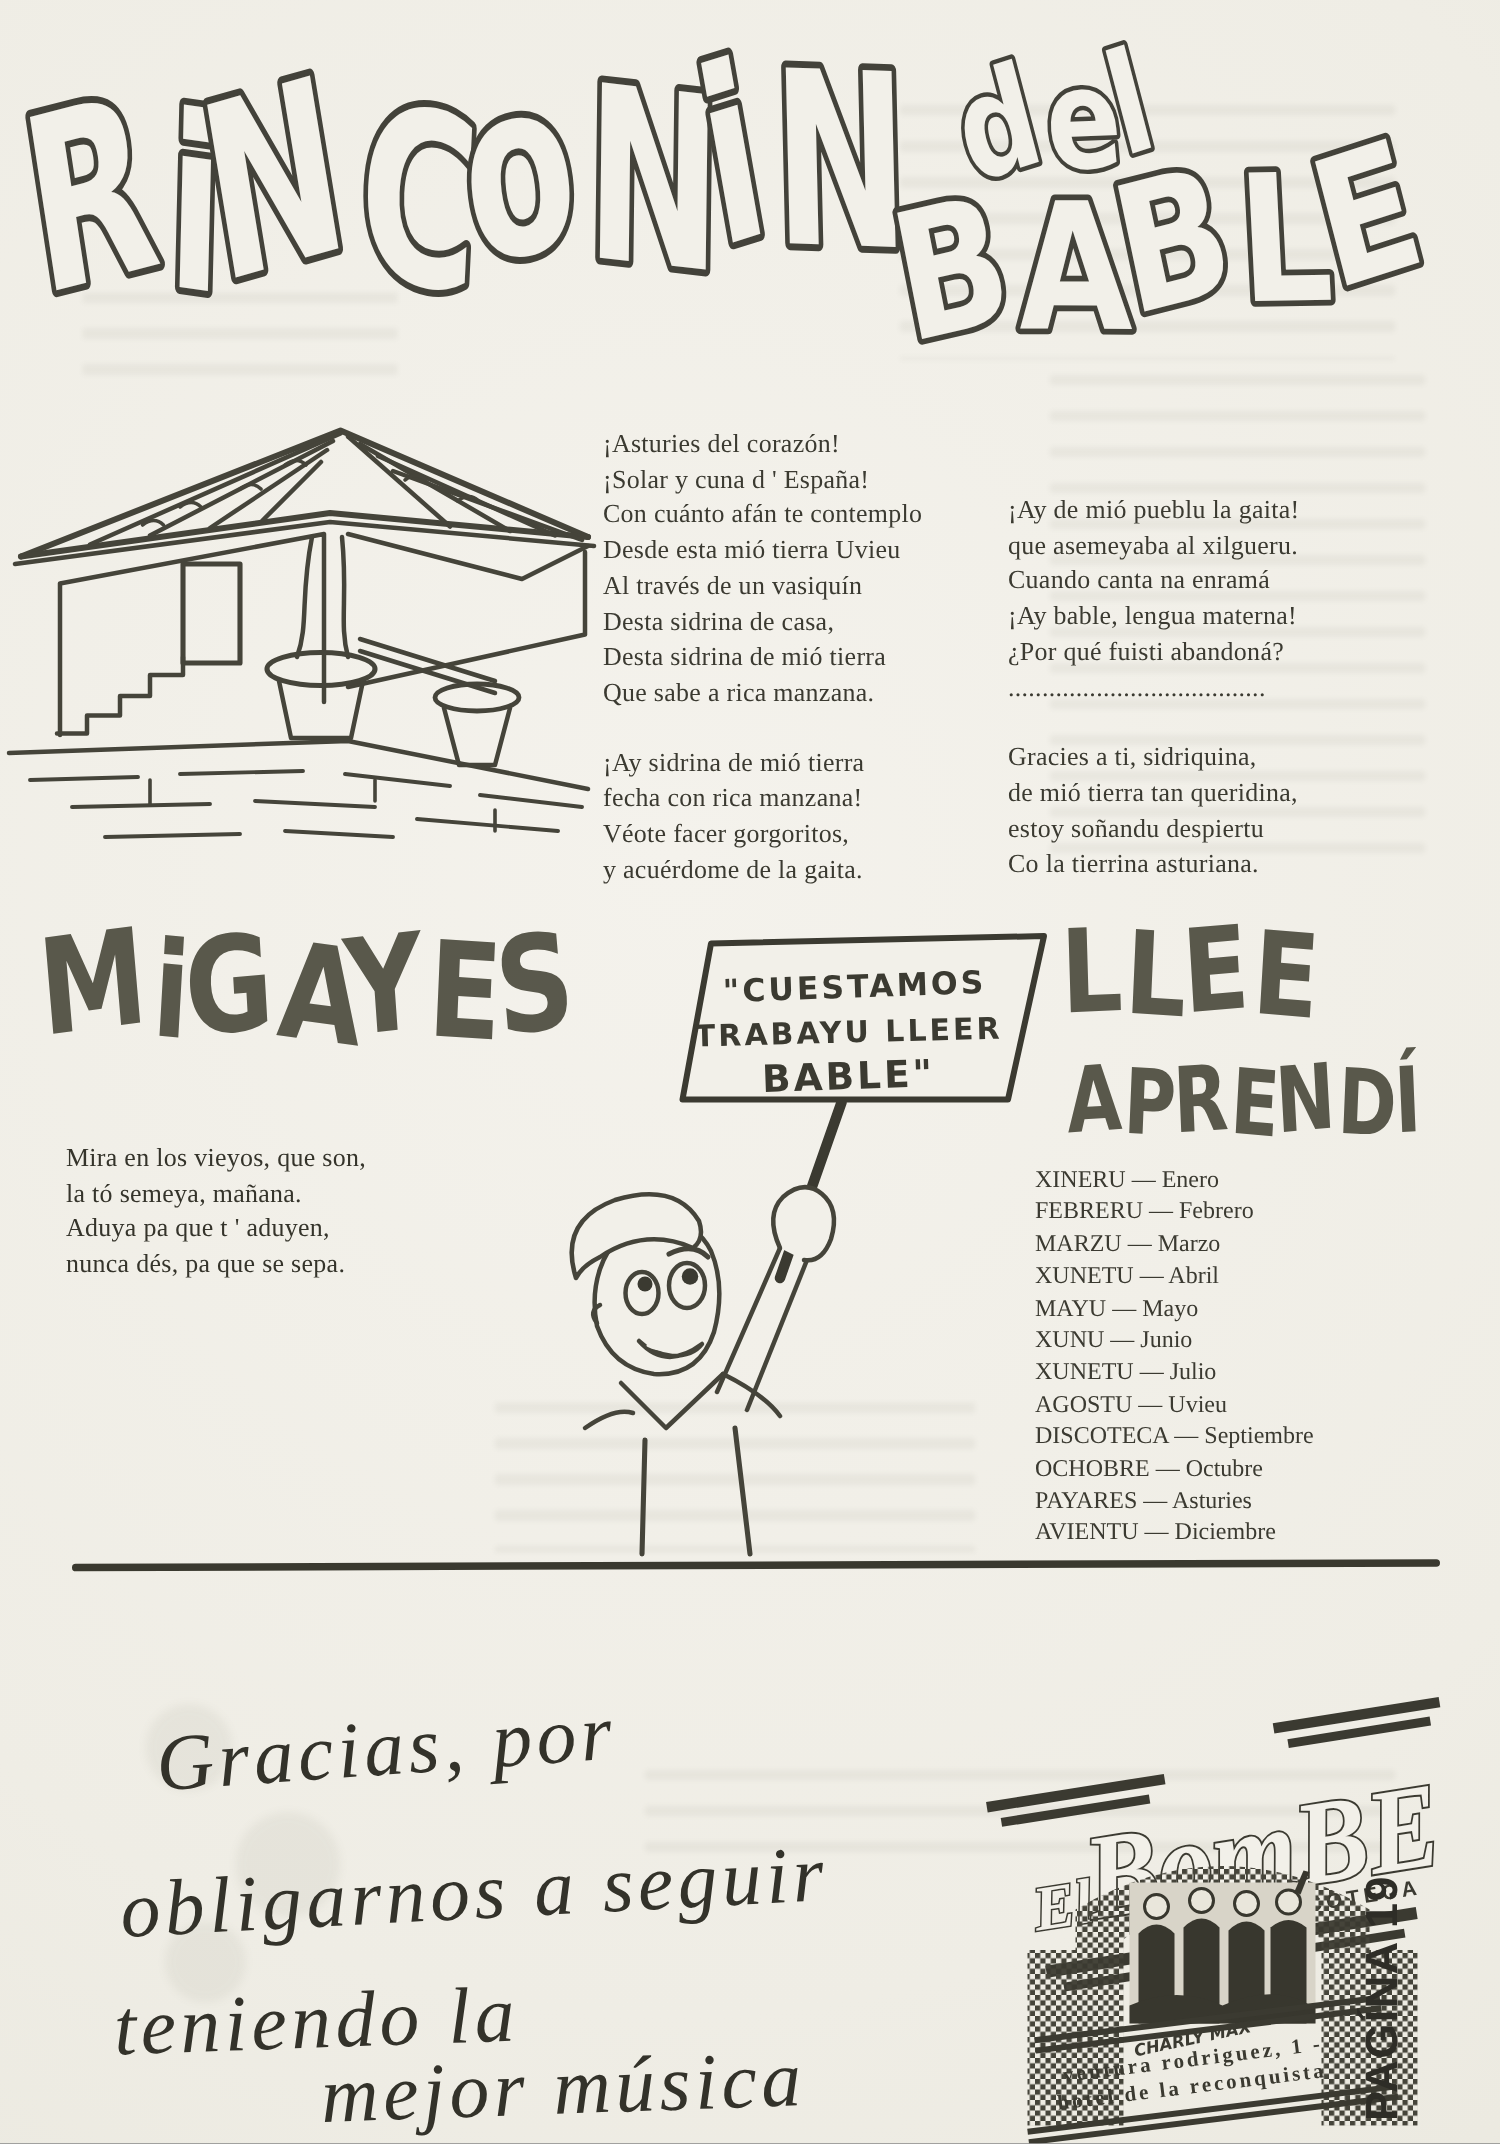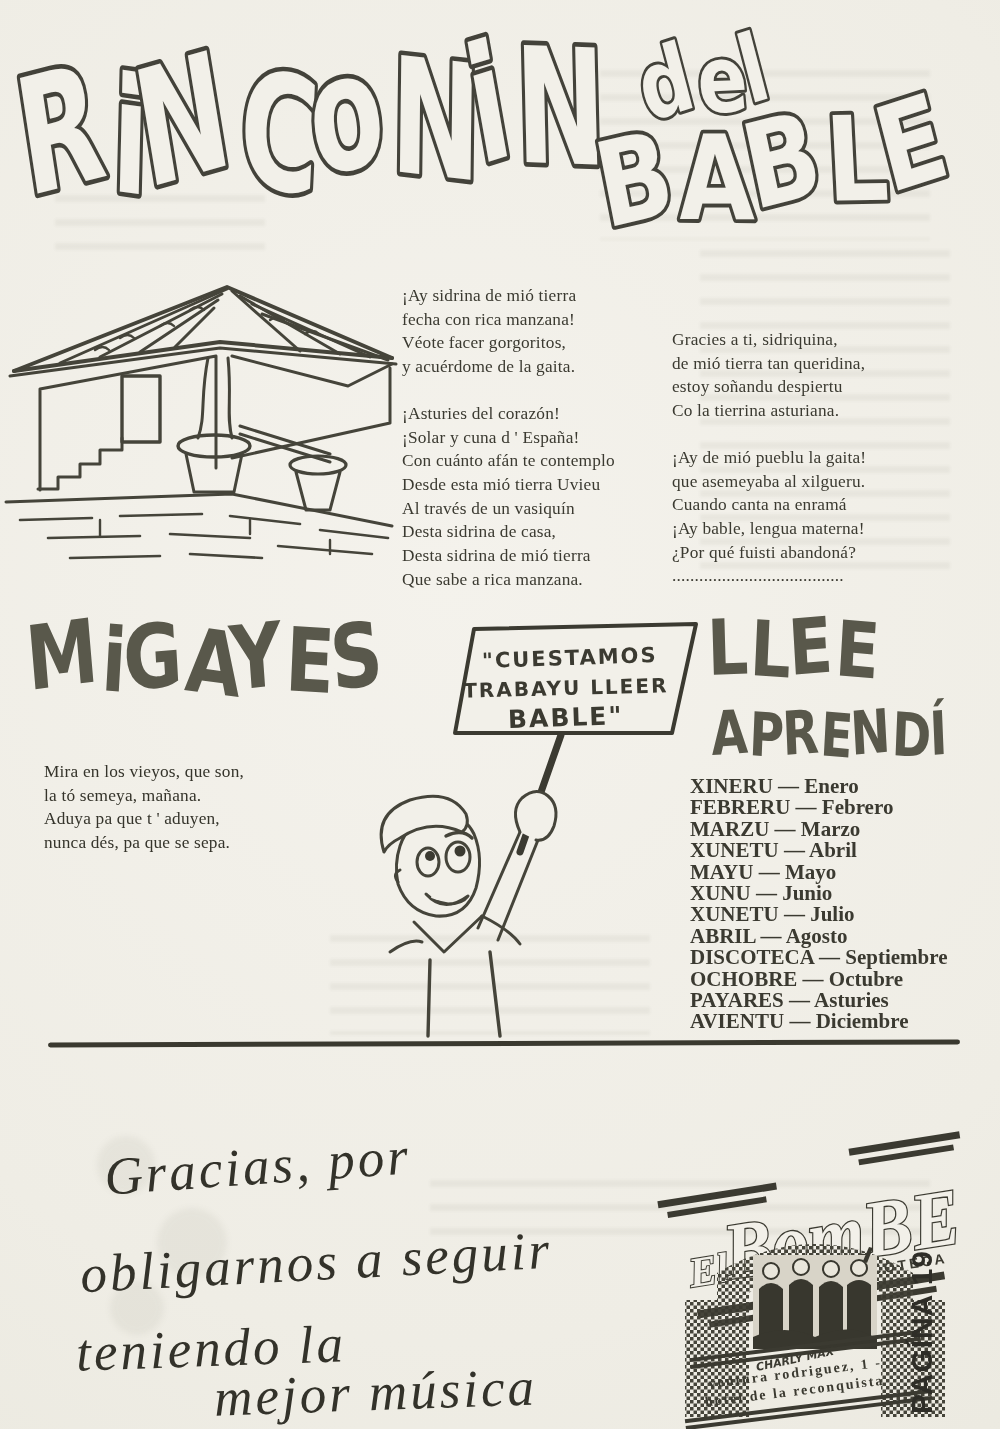--- a/index.html
+++ b/index.html
@@ -21,21 +21,21 @@
     background:
       radial-gradient(circle at 30% 25%, #6a6a55 0 28px, transparent 30px),
       radial-gradient(circle at 60% 55%, #6a6a55 0 34px, transparent 36px),
       radial-gradient(circle at 35% 80%, #6a6a55 0 26px, transparent 28px);
   }
   
   .poem{position:absolute;font-size:17.3px;line-height:23.7px;letter-spacing:.2px;color:#3b3a31;}
   .poem .line{white-space:nowrap;}
   .stanza + .stanza{margin-top:23px;}
   .months{position:absolute;left:690px;top:776px;margin:0;padding:0;list-style:none;
-    font-size:21px;line-height:21.4px;color:#3b3a31;font-weight:bold;}
+    font-size:16px;line-height:21.4px;color:#3b3a31;}
   .months li{white-space:nowrap;}
   
   .divider{position:absolute;left:48px;top:1041px;width:912px;height:5px;background:#3a392f;
     border-radius:3px;transform:rotate(-.2deg);}
   
   .hand{position:absolute;font-family:"Liberation Serif",serif;font-style:italic;
     color:#33322a;font-size:53px;letter-spacing:3px;white-space:nowrap;}
   
   .pageno{
     position:absolute;left:905px;top:1414px;width:170px;height:38px;
@@ -112,51 +112,51 @@
       <path d="M6,244 L232,236 M232,236 L392,268"></path>
       <path d="M20,262 L92,260 M120,258 L202,256 M230,258 L300,266 M320,272 L388,280" stroke-width="2.6"></path>
       <path d="M48,280 L140,278 M170,276 L250,280 M278,288 L372,296" stroke-width="2.6"></path>
       <path d="M70,300 L160,298 M190,296 L262,300" stroke-width="2.6"></path>
       <path d="M100,262 L100,278 M250,262 L250,276 M330,282 L330,296" stroke-width="2.4"></path>
     </g>
   </svg>
 
   <div class="poem" style="left:402px;top:284px;">
     <div class="stanza">
-      <div class="line">¡Ay sidrina de mió tierra</div>
-      <div class="line">fecha con rica manzana!</div>
-      <div class="line">Véote facer gorgoritos,</div>
-      <div class="line">y acuérdome de la gaita.</div>
-    </div>
-    <div class="stanza">
       <div class="line">¡Asturies del corazón!</div>
       <div class="line">¡Solar y cuna d ' España!</div>
       <div class="line">Con cuánto afán te contemplo</div>
       <div class="line">Desde esta mió tierra Uvieu</div>
       <div class="line">Al través de un vasiquín</div>
       <div class="line">Desta sidrina de casa,</div>
       <div class="line">Desta sidrina de mió tierra</div>
       <div class="line">Que sabe a rica manzana.</div>
     </div>
+    <div class="stanza">
+      <div class="line">¡Ay sidrina de mió tierra</div>
+      <div class="line">fecha con rica manzana!</div>
+      <div class="line">Véote facer gorgoritos,</div>
+      <div class="line">y acuérdome de la gaita.</div>
+    </div>
   </div>
 
   <div class="poem" style="left:672px;top:328px;">
-    <div class="stanza">
-      <div class="line">Gracies a ti, sidriquina,</div>
-      <div class="line">de mió tierra tan queridina,</div>
-      <div class="line">estoy soñandu despiertu</div>
-      <div class="line">Co la tierrina asturiana.</div>
-    </div>
     <div class="stanza">
       <div class="line">¡Ay de mió pueblu la gaita!</div>
       <div class="line">que asemeyaba al xilgueru.</div>
       <div class="line">Cuando canta na enramá</div>
       <div class="line">¡Ay bable, lengua materna!</div>
       <div class="line">¿Por qué fuisti abandoná?</div>
       <div class="line">......................................</div>
+    </div>
+    <div class="stanza">
+      <div class="line">Gracies a ti, sidriquina,</div>
+      <div class="line">de mió tierra tan queridina,</div>
+      <div class="line">estoy soñandu despiertu</div>
+      <div class="line">Co la tierrina asturiana.</div>
     </div>
   </div>
 
   <svg style="left:25px;top:592px;" width="380" height="120" viewBox="0 0 380 120">
     <text class="stamp-txt" transform="translate(4,98) scale(1,1.08)" font-size="82" rotate="-6 4 -4 6 -5 3 -6" textLength="356" lengthAdjust="spacingAndGlyphs">MiGAYES</text>
   </svg>
 
   <div class="poem" style="left:44px;top:760px;color:#35342b;">
     <div class="stanza">
       <div class="line">Mira en los vieyos, que son,</div>
@@ -210,21 +210,21 @@
   </svg>
 
   <ul class="months">
     <li>XINERU — Enero</li>
     <li>FEBRERU — Febrero</li>
     <li>MARZU — Marzo</li>
     <li>XUNETU — Abril</li>
     <li>MAYU — Mayo</li>
     <li>XUNU — Junio</li>
     <li>XUNETU — Julio</li>
-    <li>ABRIL — Agosto</li>
+    <li>AGOSTU — Uvieu</li>
     <li>DISCOTECA — Septiembre</li>
     <li>OCHOBRE — Octubre</li>
     <li>PAYARES — Asturies</li>
     <li>AVIENTU — Diciembre</li>
   </ul>
 
   <div class="divider"></div>
 
   <div class="hand" style="left:104px;top:1136px;transform:rotate(-4deg);">Gracias, por</div>
   <div class="hand" style="left:80px;top:1232px;transform:rotate(-3deg);">obligarnos a seguir</div>

